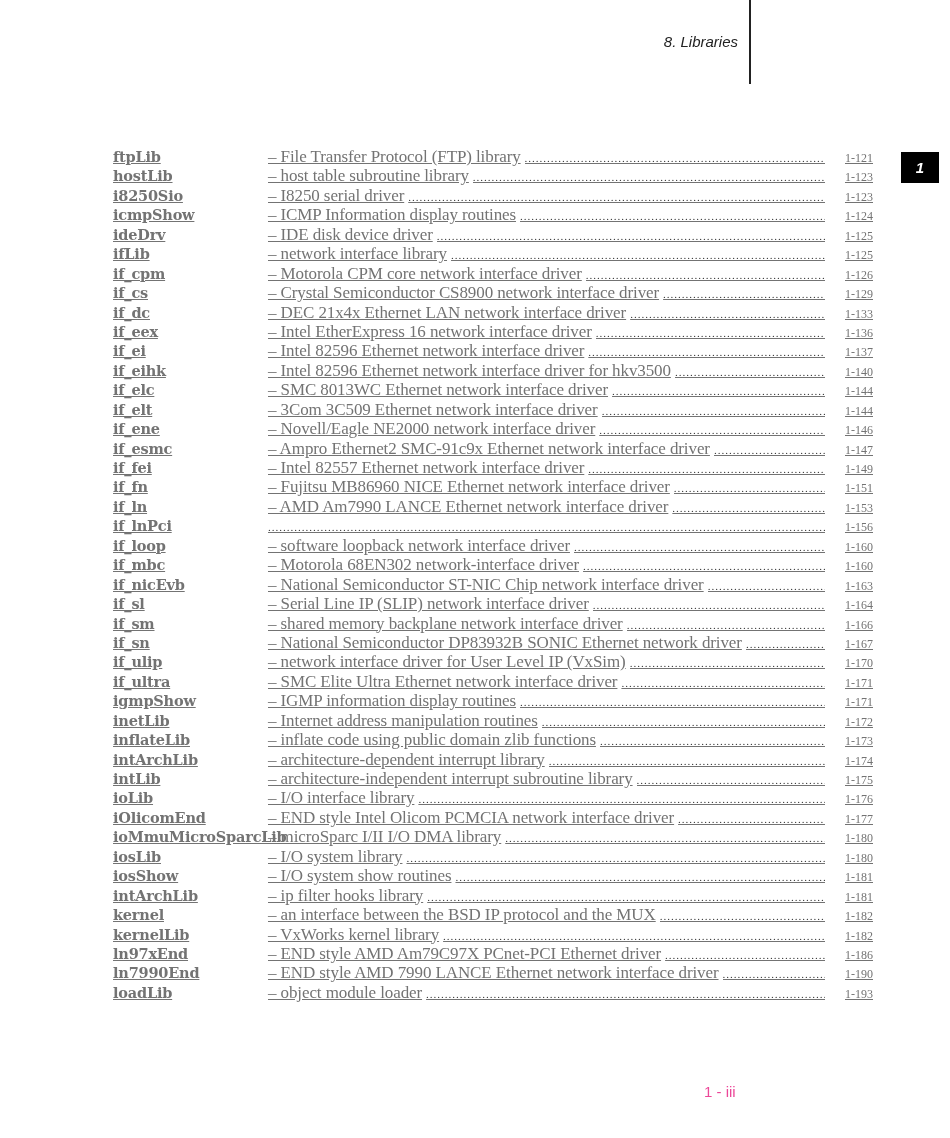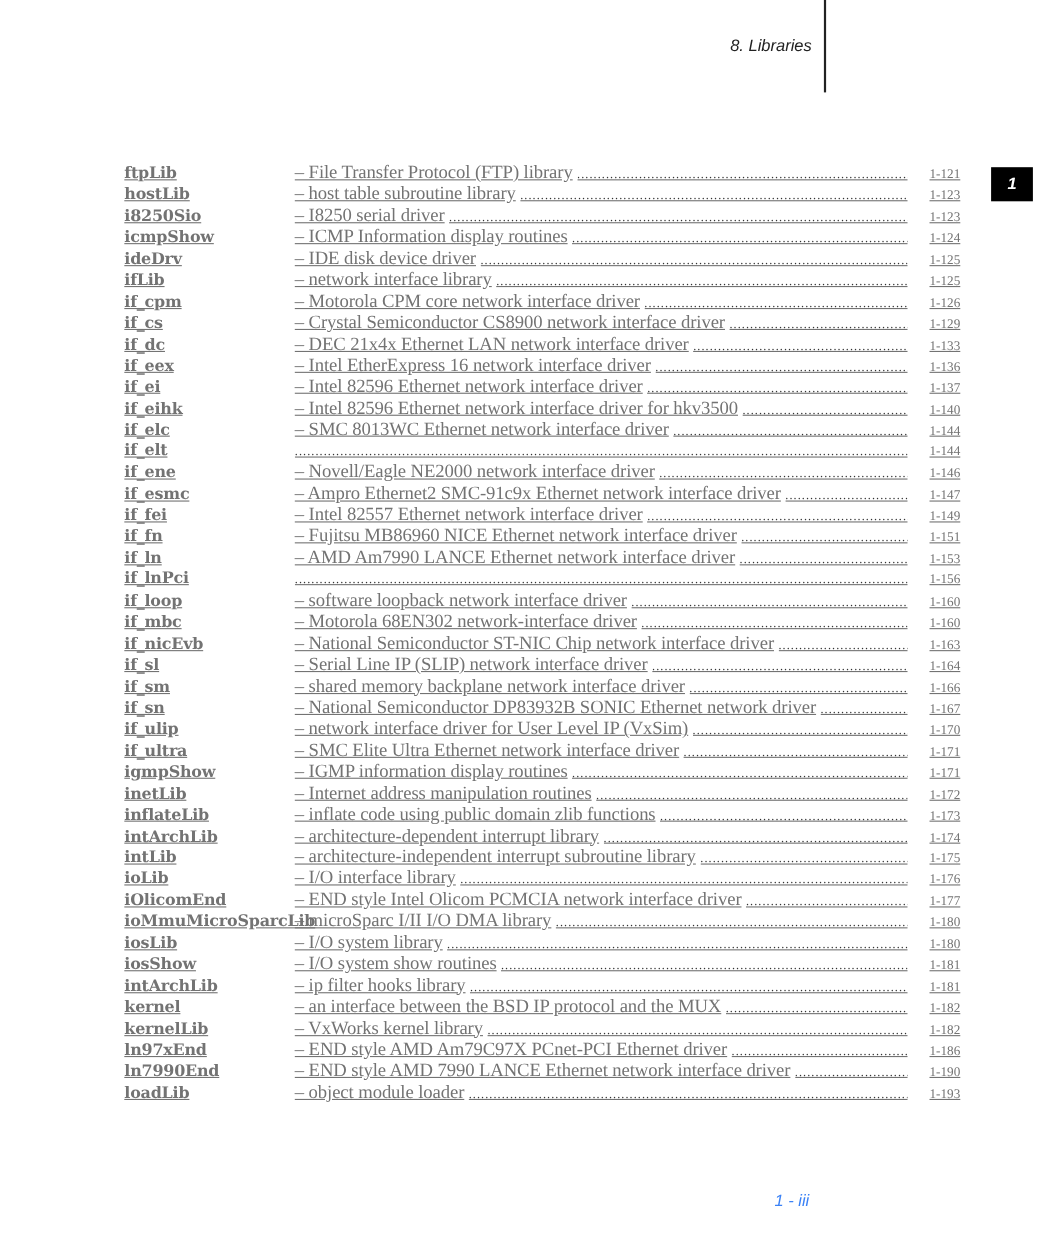--- a/index.html
+++ b/index.html
@@ -27,21 +27,21 @@
   .name { width: 155px; font-weight: bold; flex: none; overflow: visible; font-size: 14.5px; letter-spacing: -0.2px;}
   .desc { flex: none; padding-right: 4px; font-family: "Liberation Serif", serif; font-size: 17px; letter-spacing: -0.1px;}
   .leader {
     flex: 1 1 auto; overflow: hidden; font-family: "Liberation Serif", serif; font-size: 11px;
     color: #333; letter-spacing: 1px; margin-right: 8px;
   }
   .leader::before { content: "................................................................................................................................................................................................................................................................................................................"; }
   .page { flex: none; width: 40px; text-align: right; font-family: "Liberation Serif", serif; font-size: 12px; }
   .page-footer {
     position: absolute; left: 704px; top: 1083px;
-    font-family: "Liberation Sans", sans-serif; font-style: italic; font-size: 15px; color: #3b82f6;
+    font-family: "Liberation Sans", sans-serif; font-size: 15px; color: #ec4899;
   }
 </style>
 </head>
 <body>
 
 <div class="header-title">8. Libraries</div>
 <div class="header-rule"></div>
 <div class="chapter-tab">1</div>
 
 <div class="toc" id="toc">
@@ -118,20 +118,21 @@
       <span class="page">1-140</span>
     </div>
     <div class="row">
       <span class="name">if_elc</span>
       <span class="desc">– SMC 8013WC Ethernet network interface driver</span>
       <span class="leader"></span>
       <span class="page">1-144</span>
     </div>
     <div class="row">
       <span class="name">if_elt</span>
+      <span class="desc">– 3Com 3C509 Ethernet network interface driver</span>
       <span class="leader"></span>
       <span class="page">1-144</span>
     </div>
     <div class="row">
       <span class="name">if_ene</span>
       <span class="desc">– Novell/Eagle NE2000 network interface driver</span>
       <span class="leader"></span>
       <span class="page">1-146</span>
     </div>
     <div class="row">

